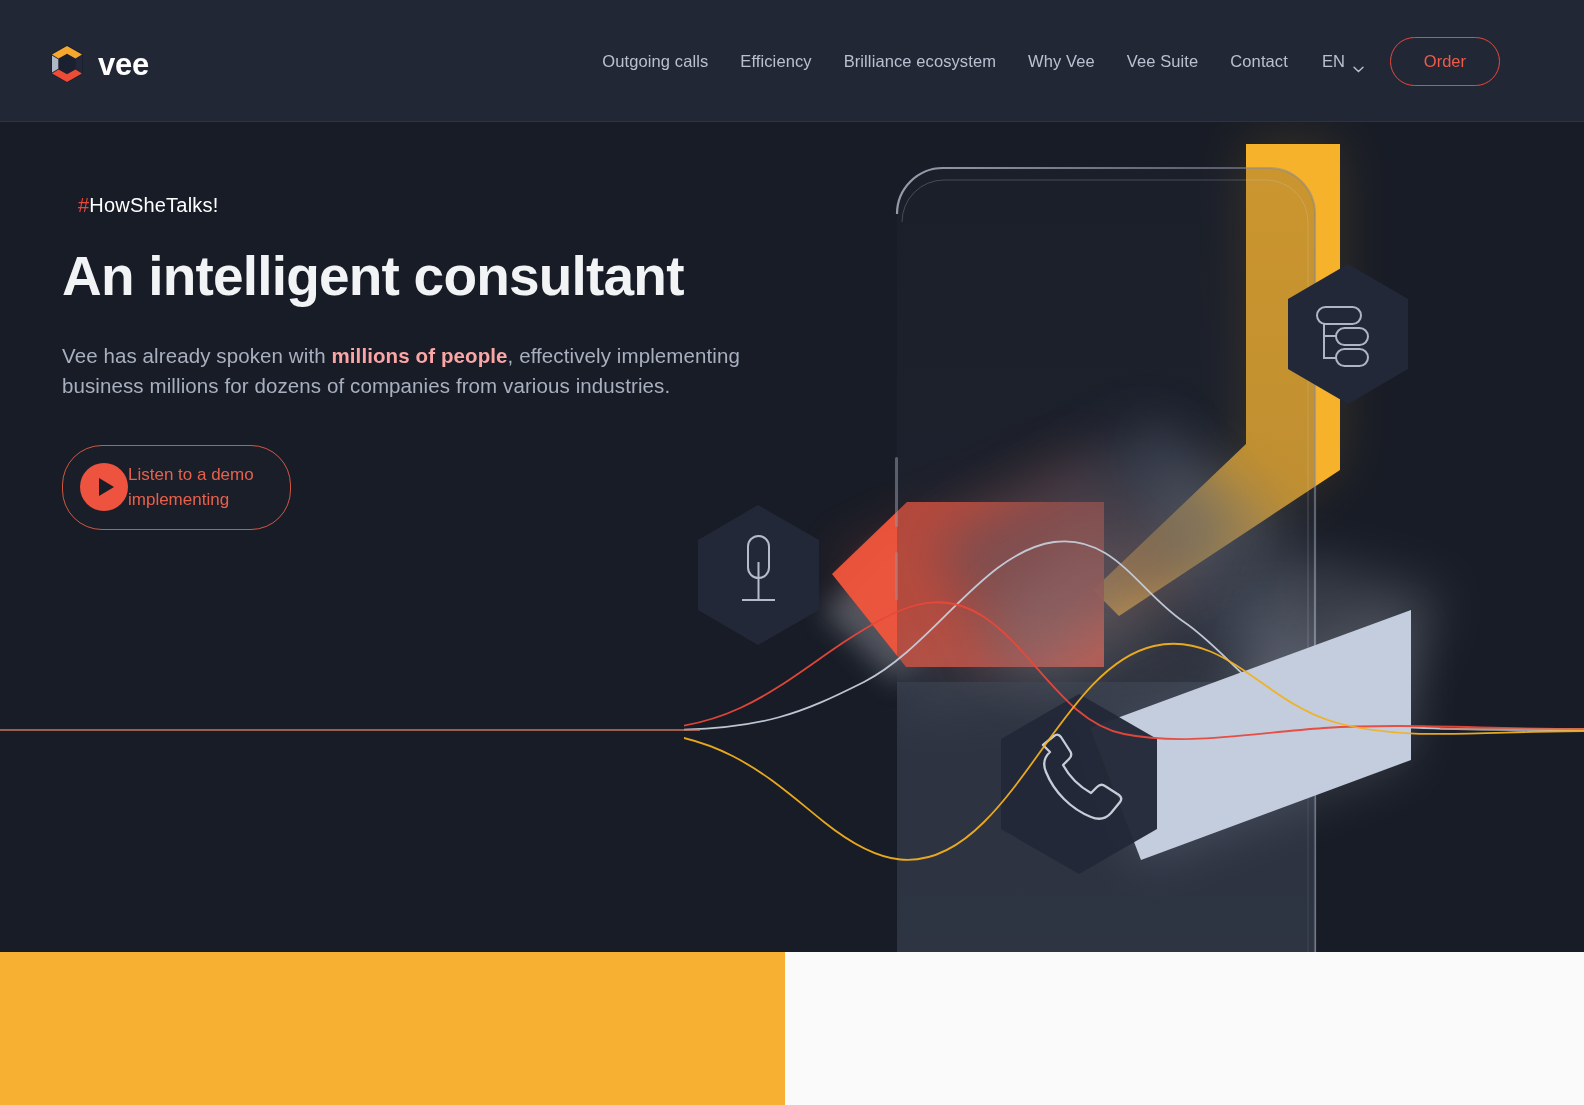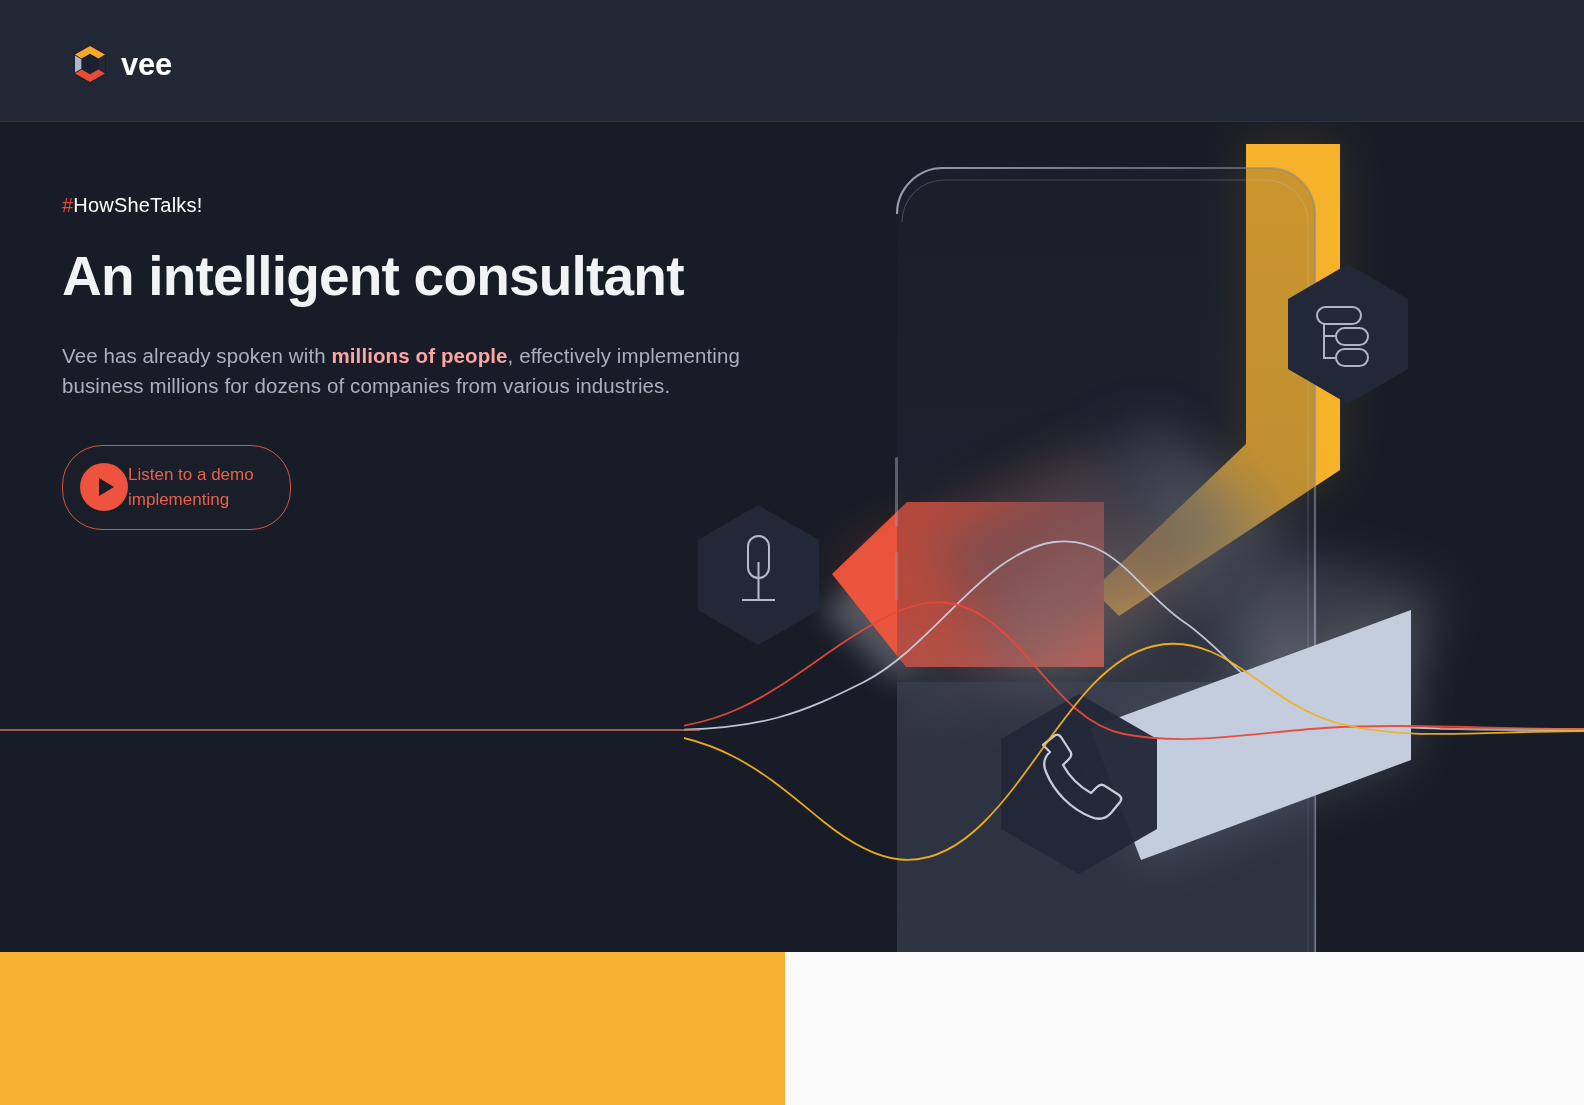--- a/index.html
+++ b/index.html
@@ -12,21 +12,21 @@
   .page{ position:relative; width:1584px; height:1105px; overflow:hidden; background:#181c26; }
 
   
   .header{
     position:absolute; top:0; left:0; width:1584px; height:122px;
     background:#222736;
     border-bottom:1px solid #2d3242;
     display:flex; align-items:center;
     z-index:40;
   }
-  .brand{ position:absolute; left:72px; top:44px; display:flex; align-items:center; gap:13px; }
+  .brand{ position:absolute; left:49px; top:44px; display:flex; align-items:center; gap:13px; }
   .brand-mark{ width:36px; height:40px; position:relative; }
   .brand-word{ font-size:31px; font-weight:700; color:#ffffff; letter-spacing:-0.3px; line-height:1; }
 
   .nav{ position:absolute; right:84px; top:0; height:122px; display:flex; align-items:center; gap:0; }
   .nav-link{
     color:#b9c0cf; font-size:16.5px; letter-spacing:0.1px;
     text-decoration:none; white-space:nowrap; cursor:pointer;
     padding:0 16px;
   }
   .lang{ display:flex; align-items:center; gap:8px; color:#b9c0cf; font-size:16.5px; padding:0 14px 0 18px; cursor:pointer; }
@@ -36,21 +36,21 @@
     border:1px solid #e8483a; border-radius:30px;
     color:#ee5b49; background:transparent;
     font-size:16.5px; font-family:inherit;
     padding:14px 33px; cursor:pointer; white-space:nowrap;
   }
 
   
   .hero{ position:absolute; top:122px; left:0; width:1584px; height:830px; background:#181c26; overflow:hidden; }
 
   .hero-copy{ position:absolute; left:62px; top:72px; width:700px; z-index:20; }
-  .tagline{ font-size:20px; font-weight:500; color:#ffffff; letter-spacing:0.2px; margin-bottom:29px; }
+  .tagline{ font-size:20px; font-weight:500; color:#ffffff; letter-spacing:0.2px; margin-bottom:29px;margin-left:16px; }
   .tagline .hash{ color:#e8483a; }
   .headline{
     font-size:55px; line-height:1.12; font-weight:700; color:#f2f3f5;
     letter-spacing:-0.8px; margin-bottom:33px;
   }
   .subcopy{ font-size:20.5px; line-height:1.47; color:#a8b0c0; letter-spacing:0.1px; }
   .subcopy b{ color:#fca5a5; font-weight:700; }
 
   .demo-btn{
     margin-top:44px;
@@ -92,20 +92,39 @@
           <polygon points="18,1 34,10 34,30 18,39 2,30 2,10" fill="#1b2030"></polygon>
           <path d="M18,2 L33,10.5 L26.5,14.5 L18,9.8 L9.5,14.5 L3,10.5 Z" fill="#F7A72B"></path>
           <path d="M3,11.5 L9.3,15.2 L9.3,24.8 L3,28.5 Z" fill="#AEB7C6"></path>
           <path d="M3,29.6 L9.5,25.6 L18,30.3 L26.5,25.6 L33,29.6 L18,38 Z" fill="#EC4B36"></path>
           <path d="M33,11.5 L33,28.5 L26.7,24.8 L26.7,15.2 Z" fill="#232838"></path>
         </svg>
       </span>
       <span class="brand-word">vee</span>
     </div>
 
+    <nav class="nav">
+      <a class="nav-link">Outgoing calls</a>
+      <a class="nav-link">Efficiency</a>
+      <a class="nav-link">Brilliance ecosystem</a>
+      <a class="nav-link">Why Vee</a>
+      <a class="nav-link">Vee Suite</a>
+      <a class="nav-link">Contact</a>
+
+      <div class="lang">
+        <span>EN</span>
+        <span class="chev">
+          <svg width="11" height="7" viewBox="0 0 11 7">
+              <path d="M1 1.2 L5.5 5.6 L10 1.2" fill="none" stroke="#b9c0cf" stroke-width="1.4" stroke-linecap="round"></path>
+            </svg>
+        </span>
+      </div>
+
+      <button class="order-btn">Order</button>
+    </nav>
   </header>
 
   <section class="hero">
 
     <div class="hero-art">
       <svg width="900" height="830" viewBox="0 0 900 830">
         <defs>
           <linearGradient id="glassG" x1="0" y1="0" x2="0" y2="1">
             <stop offset="0%" stop-color="#252a37" stop-opacity="0.55"></stop>
             <stop offset="55%" stop-color="#2b3140" stop-opacity="0.75"></stop>

